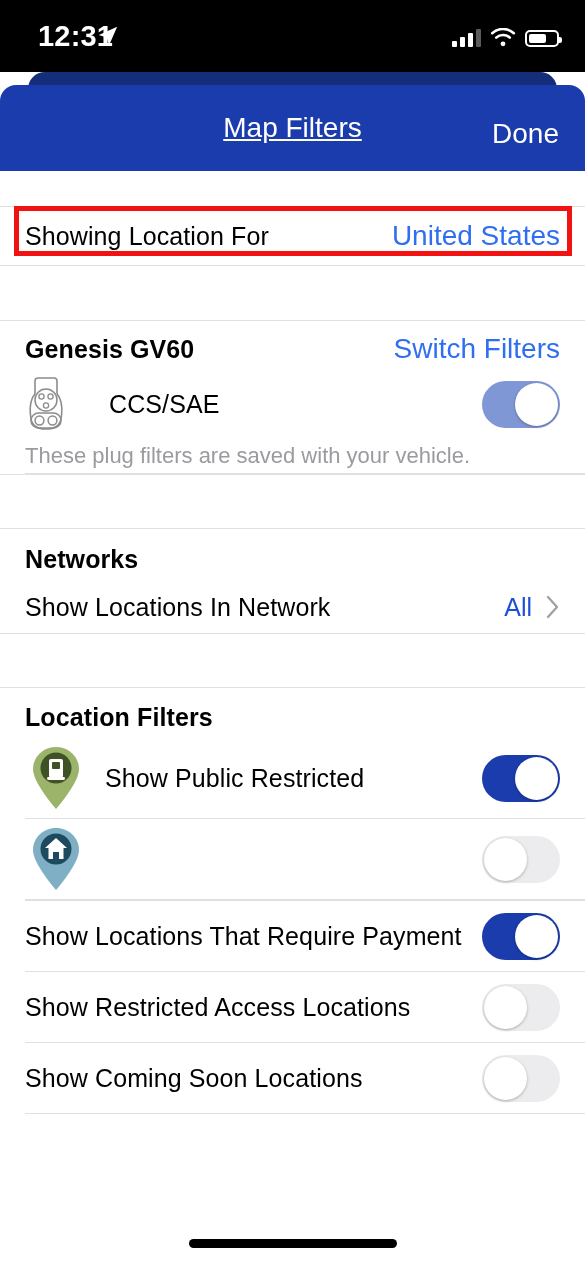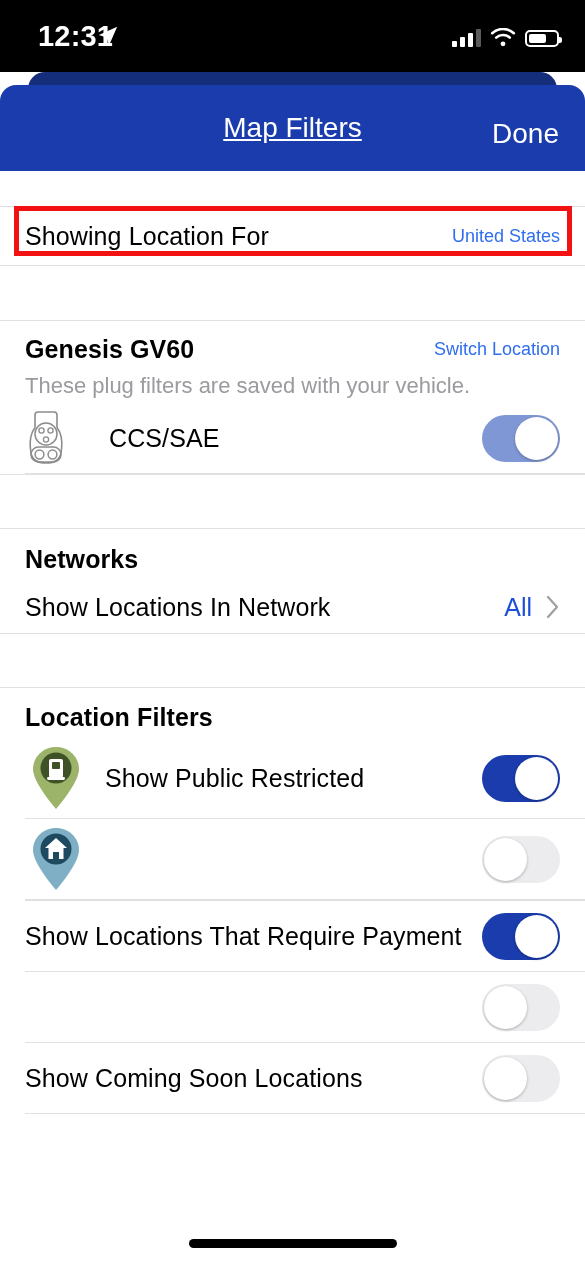--- a/index.html
+++ b/index.html
@@ -94,21 +94,21 @@
     position: relative;
     display: flex; align-items: center;
     padding: 0 25px;
     background: #ffffff;
   }
   .row-label {
     font-size: 25px; color: #000000; font-weight: 400;
     letter-spacing: 0.1px;
   }
   .row-value-blue {
-    margin-left: auto; font-size: 18px; color: #2f6ef0; font-weight: 400;
+    margin-left: auto; font-size: 28px; color: #2f6ef0; font-weight: 400;
   }
   .row-value-gray {
     margin-left: auto; font-size: 25px; color: #1d4ed8; font-weight: 400;
   }
   .sep {
     height: 1px; background: #e0e0e2; margin-left: 25px;
   }
   .sep-full { height: 1px; background: #e0e0e2; }
   .gap { background: #ffffff; }
 
@@ -217,44 +217,44 @@
       <span class="row-label">Showing Location For</span>
       <span class="row-value-blue">United States</span>
     </div>
     <div class="sep-full"></div>
 
     <div class="gap" style="height:54px"></div>
     <div class="sep-full"></div>
 
     <div class="row" style="height:48px;padding-top:8px">
       <span class="section-title">Genesis GV60</span>
-      <span class="row-value-blue">Switch Location</span>
-    </div>
-    <div class="row" style="height:34px">
-      <span class="section-sub">These plug filters are saved with your vehicle.</span>
-    </div>
-
+      <span class="row-value-blue">Switch Filters</span>
+    </div>
     <div class="row" style="height:70px">
       <div class="plug-slot">
         <svg width="42" height="58" viewBox="0 0 42 58">
           <path d="M13 3 h16 a3 3 0 0 1 3 3 v12 c0 2 2 3 3 6 c2 5 2 14 1 20 c-1 6 -6 10 -15 10 c-9 0 -14 -4 -15 -10 c-1 -6 -1 -15 1 -20 c1 -3 3 -4 3 -6 v-12 a3 3 0 0 1 3 -3 z" fill="#ffffff" stroke="#8c8c8c" stroke-width="1.6"></path>
           <circle cx="21" cy="25" r="11" fill="none" stroke="#8c8c8c" stroke-width="1.5"></circle>
           <circle cx="16.5" cy="21.5" r="2.6" fill="none" stroke="#8c8c8c" stroke-width="1.3"></circle>
           <circle cx="25.5" cy="21.5" r="2.6" fill="none" stroke="#8c8c8c" stroke-width="1.3"></circle>
           <circle cx="21" cy="30.5" r="2.6" fill="none" stroke="#8c8c8c" stroke-width="1.3"></circle>
           <rect x="6" y="38" width="30" height="15" rx="7.5" fill="none" stroke="#8c8c8c" stroke-width="1.5"></rect>
           <circle cx="14.5" cy="45.5" r="4.4" fill="none" stroke="#8c8c8c" stroke-width="1.5"></circle>
           <circle cx="27.5" cy="45.5" r="4.4" fill="none" stroke="#8c8c8c" stroke-width="1.5"></circle>
         </svg>
       </div>
       <span class="row-label" style="margin-left:22px">CCS/SAE</span>
       <div class="toggle on on-dim">
           <div class="knob"></div>
         </div>
     </div>
+
+    <div class="row" style="height:34px">
+      <span class="section-sub">These plug filters are saved with your vehicle.</span>
+    </div>
     <div class="sep"></div>
 
     <div class="sep-full"></div>
 
     <div class="gap" style="height:53px"></div>
     <div class="sep-full"></div>
 
     <div class="row" style="height:52px;padding-top:8px">
       <span class="section-title">Networks</span>
     </div>
@@ -310,20 +310,21 @@
 
     <div class="row" style="height:70px">
       <span class="row-label">Show Locations That Require Payment</span>
       <div class="toggle on">
           <div class="knob"></div>
         </div>
     </div>
     <div class="sep"></div>
 
     <div class="row" style="height:70px">
+      <span class="row-label">Show Restricted Access Locations</span>
       <div class="toggle off">
           <div class="knob"></div>
         </div>
     </div>
     <div class="sep"></div>
 
     <div class="row" style="height:70px">
       <span class="row-label">Show Coming Soon Locations</span>
       <div class="toggle off">
           <div class="knob"></div>

